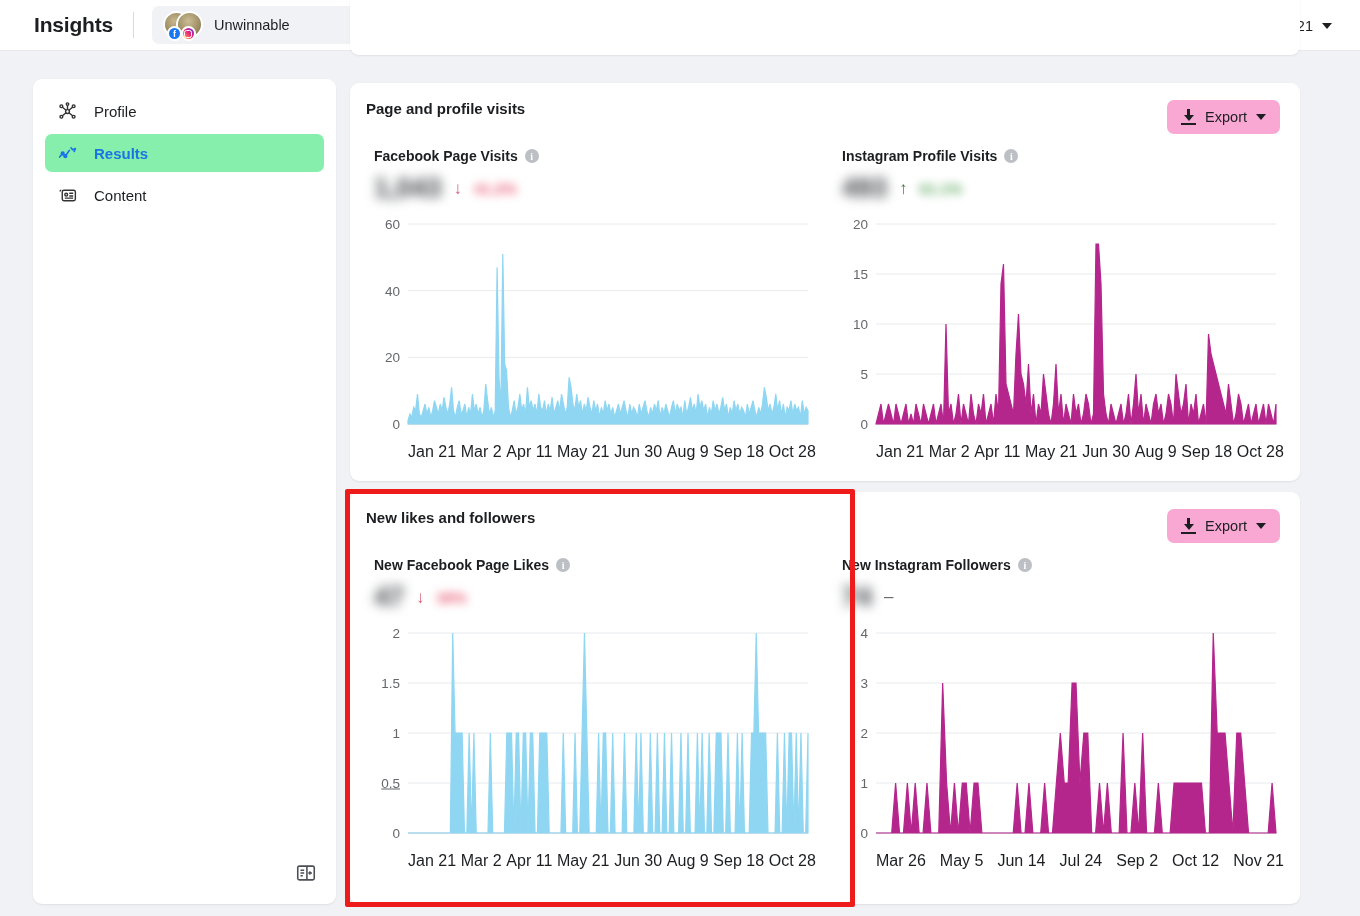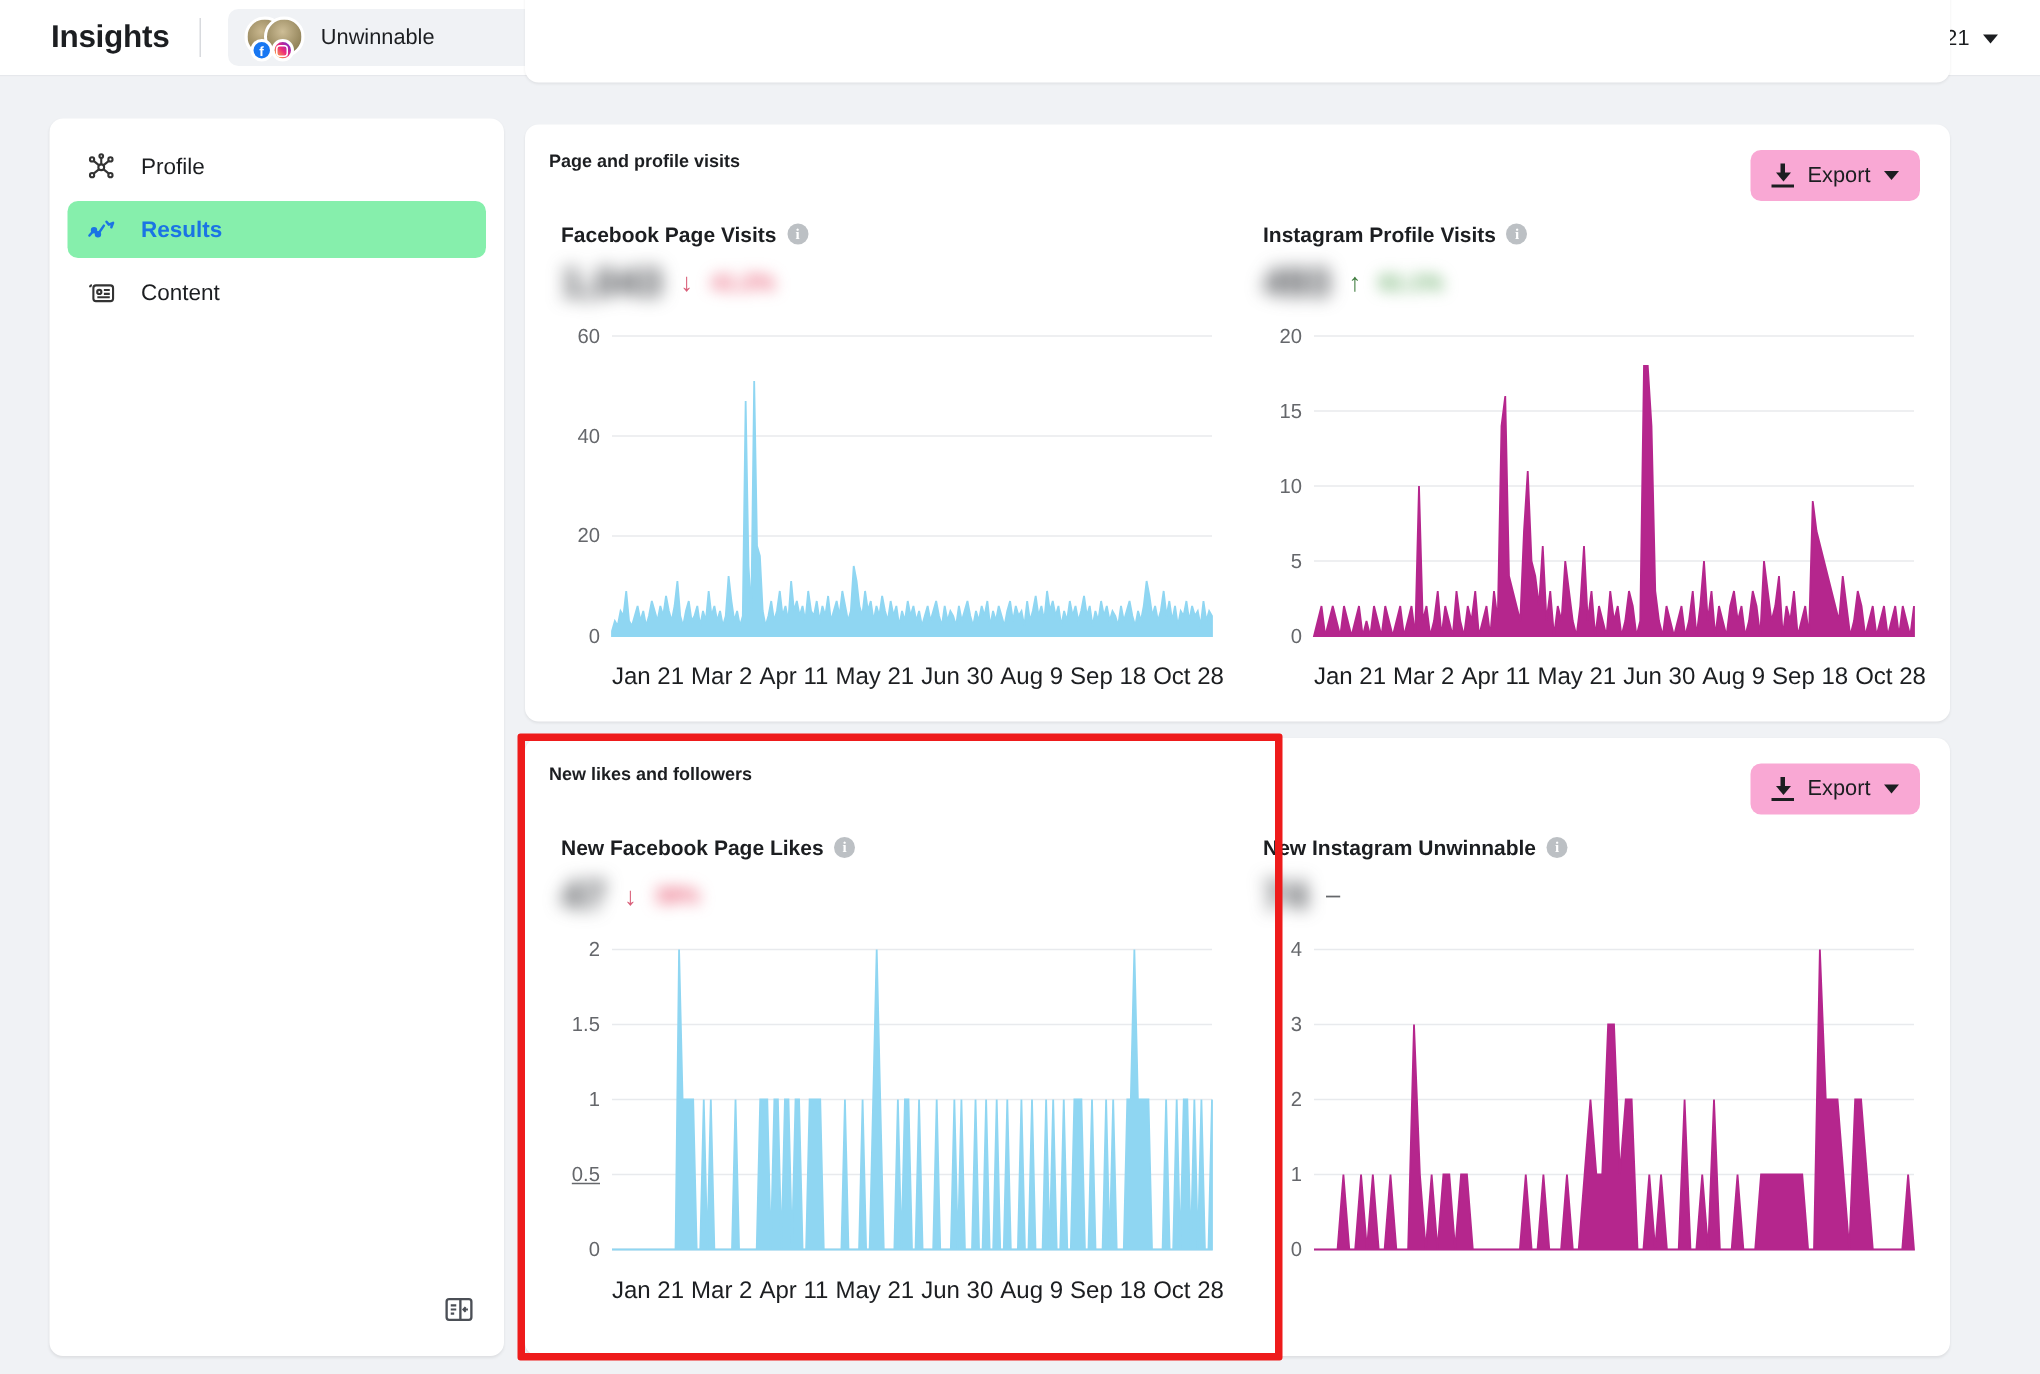--- a/index.html
+++ b/index.html
@@ -120,21 +120,21 @@
     background: #ffffff; border-radius: 9px;
     box-shadow: 0 1px 2px rgba(0,0,0,0.08);
   }
   #card-visits   { top: 83px;  height: 398px; }
   #card-likes    { top: 492px; height: 412px; }
 
   .card-head {
     display: flex; align-items: flex-start; justify-content: space-between;
     padding: 17px 20px 0 16px;
   }
-  .card-title { font-size: 12px; font-weight: bold; color: #1c1e21; }
+  .card-title { font-size: 15px; font-weight: bold; color: #1c1e21; }
 
   .export-btn {
     display: flex; align-items: center; gap: 9px;
     background: #f9a8d4; border-radius: 7px;
     height: 34px; padding: 0 14px; cursor: pointer;
   }
   .export-btn .lbl { font-size: 14.5px; color: #1c1e21; }
   .dl-icon { width: 15px; height: 16px; position: relative; flex: none; }
   .dl-icon i {
     position: absolute; left: 6px; top: 0; width: 3px; height: 8px; background: #1c1e21;
@@ -426,40 +426,49 @@
               <span>Jun 30</span>
               <span>Aug 9</span>
               <span>Sep 18</span>
               <span>Oct 28</span>
             </div>
           </div>
       </div>
 
       <div class="pane">
         <div class="metric-label">
-          <span>New Instagram Unwinnable</span>
+          <span>New Instagram Followers</span>
           <span class="info-icon">i</span>
         </div>
         <div class="metric-row">
           <span class="big-val">74</span>
           <span class="pct none">–</span>
         </div>
         <div class="chart-wrap">
             <svg width="450" height="214" class="chart-svg">
               <line x1="42" x2="442" y1="208" y2="208" stroke="#c9ccd1" stroke-width="1"></line>
               <line x1="42" x2="442" y1="158" y2="158" stroke="#e8eaed" stroke-width="1"></line>
               <line x1="42" x2="442" y1="108" y2="108" stroke="#e8eaed" stroke-width="1"></line>
               <line x1="42" x2="442" y1="58" y2="58" stroke="#e8eaed" stroke-width="1"></line>
               <line x1="42" x2="442" y1="8" y2="8" stroke="#e8eaed" stroke-width="1"></line>
               <path d="M 42 208 L 42.00 208.00 L 45.92 208.00 L 49.84 208.00 L 53.76 208.00 L 57.69 208.00 L 61.61 158.00 L 65.53 208.00 L 69.45 208.00 L 73.37 158.00 L 77.29 208.00 L 81.22 158.00 L 85.14 208.00 L 89.06 208.00 L 92.98 158.00 L 96.90 208.00 L 100.82 208.00 L 104.75 208.00 L 108.67 58.00 L 112.59 158.00 L 116.51 208.00 L 120.43 158.00 L 124.35 208.00 L 128.27 158.00 L 132.20 158.00 L 136.12 208.00 L 140.04 158.00 L 143.96 158.00 L 147.88 208.00 L 151.80 208.00 L 155.73 208.00 L 159.65 208.00 L 163.57 208.00 L 167.49 208.00 L 171.41 208.00 L 175.33 208.00 L 179.25 208.00 L 183.18 158.00 L 187.10 208.00 L 191.02 208.00 L 194.94 158.00 L 198.86 208.00 L 202.78 208.00 L 206.71 208.00 L 210.63 158.00 L 214.55 208.00 L 218.47 208.00 L 222.39 158.00 L 226.31 108.00 L 230.24 158.00 L 234.16 158.00 L 238.08 58.00 L 242.00 58.00 L 245.92 158.00 L 249.84 108.00 L 253.76 108.00 L 257.69 208.00 L 261.61 208.00 L 265.53 158.00 L 269.45 208.00 L 273.37 158.00 L 277.29 208.00 L 281.22 208.00 L 285.14 208.00 L 289.06 108.00 L 292.98 208.00 L 296.90 208.00 L 300.82 158.00 L 304.75 208.00 L 308.67 108.00 L 312.59 208.00 L 316.51 208.00 L 320.43 208.00 L 324.35 158.00 L 328.27 208.00 L 332.20 208.00 L 336.12 208.00 L 340.04 158.00 L 343.96 158.00 L 347.88 158.00 L 351.80 158.00 L 355.73 158.00 L 359.65 158.00 L 363.57 158.00 L 367.49 158.00 L 371.41 208.00 L 375.33 208.00 L 379.25 8.00 L 383.18 108.00 L 387.10 108.00 L 391.02 108.00 L 394.94 158.00 L 398.86 208.00 L 402.78 108.00 L 406.71 108.00 L 410.63 158.00 L 414.55 208.00 L 418.47 208.00 L 422.39 208.00 L 426.31 208.00 L 430.24 208.00 L 434.16 208.00 L 438.08 158.00 L 442.00 208.00 L 442.00 208 Z" fill="#b5268d" stroke="#b5268d" stroke-width="1.2" stroke-linejoin="miter"></path>
             </svg>
             <div class="ytick" style="left: 0px; top: 208px;">0</div>
             <div class="ytick" style="left: 0px; top: 158px;">1</div>
             <div class="ytick" style="left: 0px; top: 108px;">2</div>
             <div class="ytick" style="left: 0px; top: 58px;">3</div>
             <div class="ytick" style="left: 0px; top: 8px;">4</div>
+            <div class="xaxis">
+              <span>Mar 26</span>
+              <span>May 5</span>
+              <span>Jun 14</span>
+              <span>Jul 24</span>
+              <span>Sep 2</span>
+              <span>Oct 12</span>
+              <span>Nov 21</span>
+            </div>
           </div>
       </div>
     </div>
   </div>
 
   <div class="highlight-box"></div>
 </div>
 
 </body></html>

